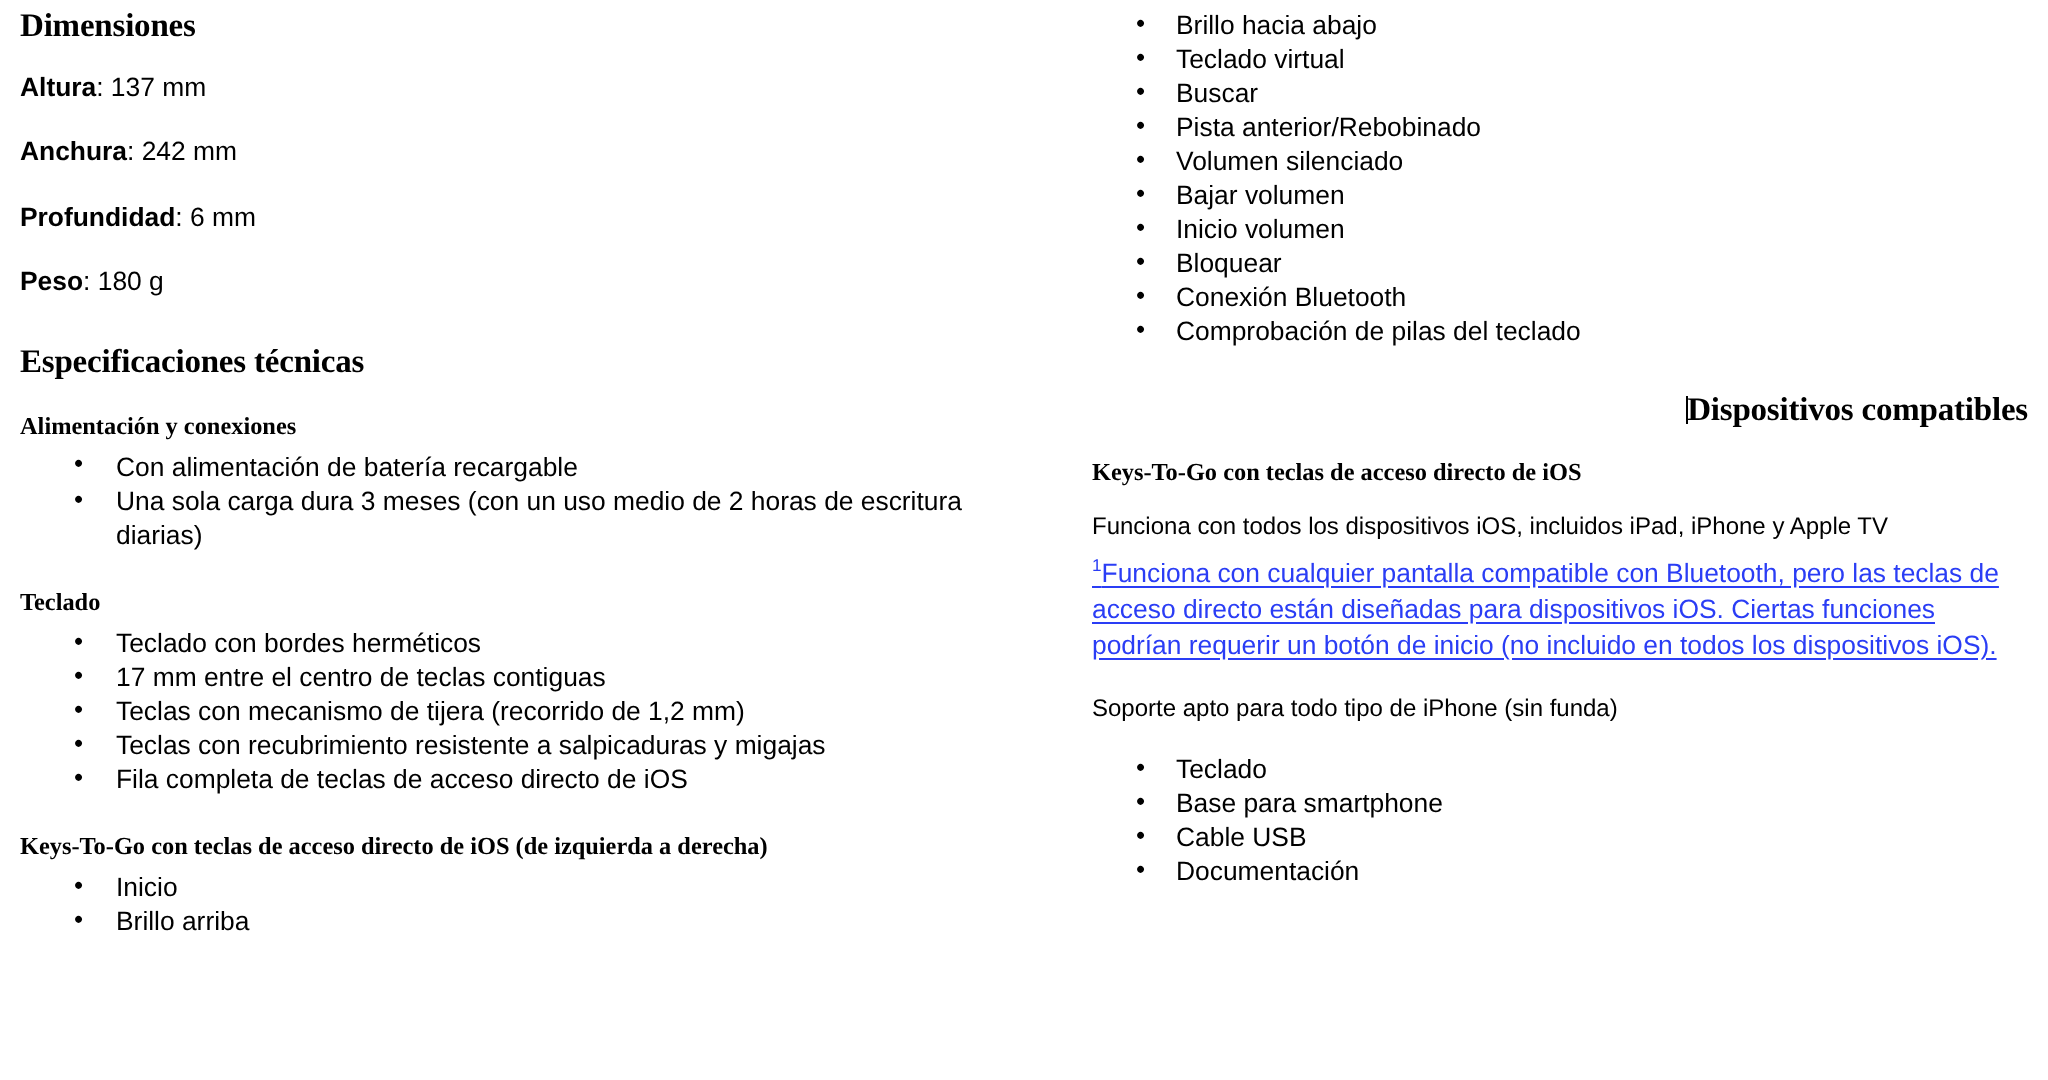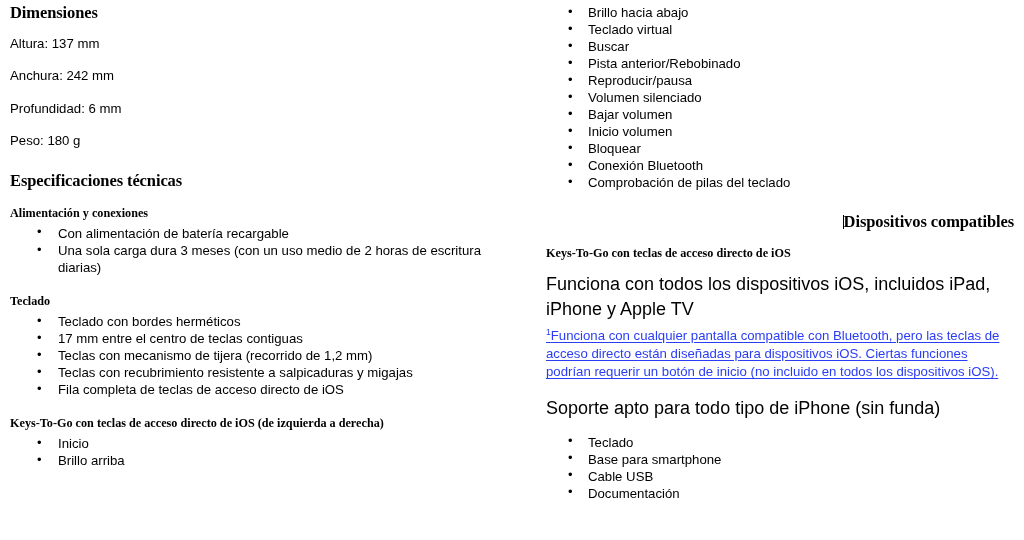--- a/index.html
+++ b/index.html
@@ -50,25 +50,25 @@
     margin: 0 0 5px 0;
   }
 
   
   p.doc-p {
     font-family: "Liberation Sans", sans-serif;
     font-size: 13.2px;
     line-height: 1.25;
     margin: 0 0 16px 0;
   }
-  p.doc-p .lbl { font-weight: normal; }
+  p.doc-p .lbl { font-weight: bold; }
 
   p.body-p {
     font-family: "Liberation Sans", sans-serif;
-    font-size: 18px;
+    font-size: 12px;
     line-height: 1.35;
     margin: 0 0 6px 0;
   }
 
   
   p.link-p {
     font-family: "Liberation Sans", sans-serif;
     font-size: 13.2px;
     line-height: 1.38;
     margin: 0 0 14px 0;
@@ -171,21 +171,20 @@
 
   </div>
 
   <div class="col col-right">
 
     <ul class="doc-ul" style="margin-bottom:22px;">
       <li>Brillo hacia abajo</li>
       <li>Teclado virtual</li>
       <li>Buscar</li>
       <li>Pista anterior/Rebobinado</li>
-      <li>Reproducir/pausa</li>
       <li>Volumen silenciado</li>
       <li>Bajar volumen</li>
       <li>Inicio volumen</li>
       <li>Bloquear</li>
       <li>Conexión Bluetooth</li>
       <li>Comprobación de pilas del teclado</li>
     </ul>
 
     <h1 class="doc-h1" style="margin-bottom:14px;text-align:right;"><span class="caret"></span><span>Dispositivos compatibles</span></h1>
 

